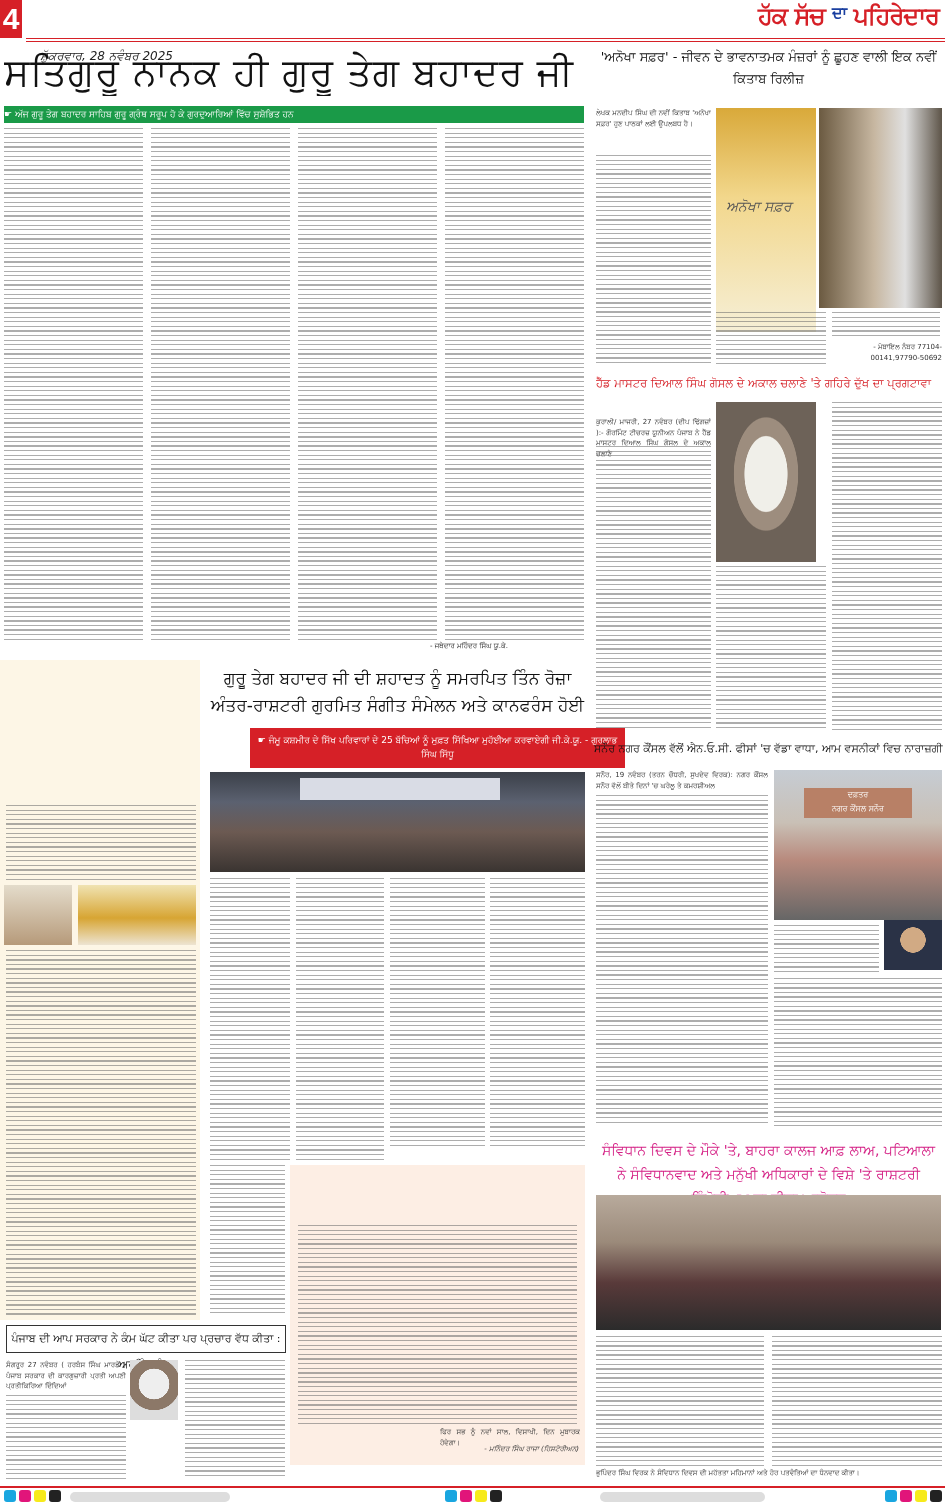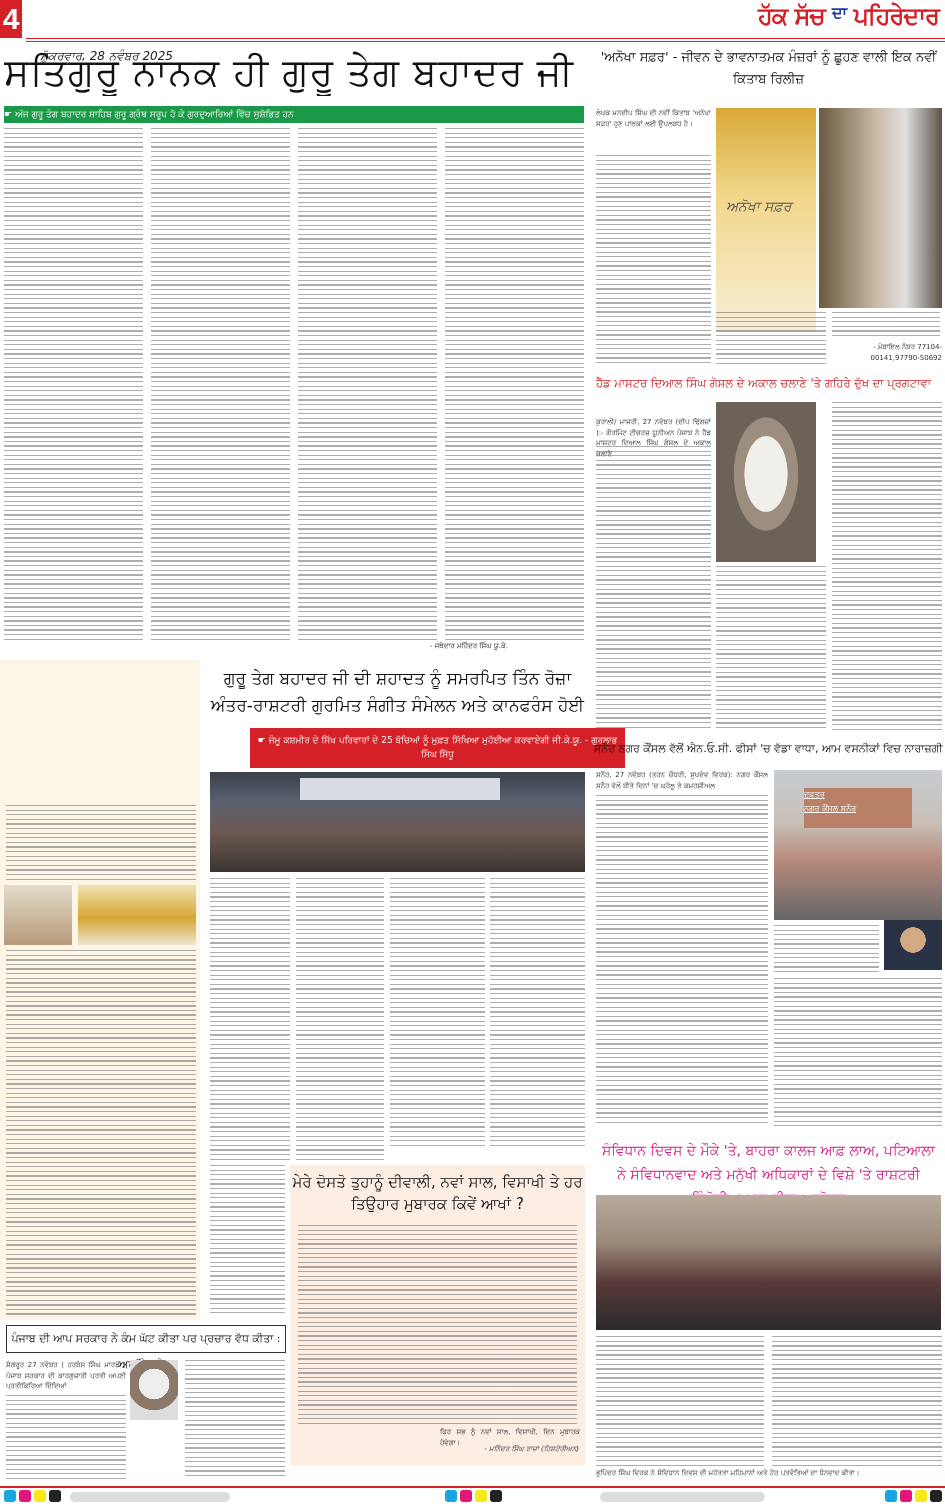--- a/index.html
+++ b/index.html
@@ -50,21 +50,21 @@
   
   .h-book { position: absolute; left: 596px; top: 46px; width: 345px; font: 13px/22px "DejaVu Sans", sans-serif; color: #111; text-align: center; }
   .book-cover { position: absolute; left: 716px; top: 108px; width: 100px; height: 224px; background: linear-gradient(#d9a93a 0,#f2d78c 40%,#f6efd6 100%); }
   .book-cover .t { position: absolute; left: 10px; top: 90px; font: italic 14px "DejaVu Sans", sans-serif; color: #555; }
   .book-photo { position: absolute; left: 819px; top: 108px; width: 123px; height: 200px; background: linear-gradient(to right,#6b5a41,#c7b7a1 45%,#e0e0e0 70%,#5d5448); }
 
   .h-dial { position: absolute; left: 596px; top: 372px; width: 345px; font: 11.5px/22px "DejaVu Sans", sans-serif; color: #d62027; white-space: nowrap; overflow: hidden; }
   .photo-dial { position: absolute; left: 716px; top: 402px; width: 100px; height: 160px; background: radial-gradient(ellipse at 50% 45%, #f0efe9 0 30%, #9d8d7e 31% 45%, #6d6258 46%); }
   .h-sanaur { position: absolute; left: 594px; top: 738px; width: 350px; font: 11px/22px "DejaVu Sans", sans-serif; white-space: nowrap; overflow: hidden; }
   .photo-sanaur { position: absolute; left: 774px; top: 770px; width: 168px; height: 150px; background: linear-gradient(to bottom,#c6ccd3 0,#c9c0b6 35%,#b88a7d 60%,#666 100%); }
-  .photo-sanaur .sign { position: absolute; left: 30px; top: 18px; width: 108px; height: 40px; background: #b88066; color: #fff; font: 8px/14px "DejaVu Sans", sans-serif; text-align: left; text-decoration: underline; }
+  .photo-sanaur .sign { position: absolute; left: 30px; top: 18px; width: 108px; height: 30px; background: #b88066; color: #fff; font: 8px/14px "DejaVu Sans", sans-serif; text-align: center; }
   .photo-sanaur-2 { position: absolute; left: 884px; top: 920px; width: 58px; height: 50px; background: radial-gradient(circle at 50% 40%, #d1aa84 0 30%, #2a3246 31%); }
   .h-samvidhan { position: absolute; left: 596px; top: 1138px; width: 345px; font: 14px/24px "DejaVu Sans", sans-serif; color: #d41f84; text-align: center; }
   .photo-college { position: absolute; left: 596px; top: 1195px; width: 345px; height: 135px; background: linear-gradient(to bottom,#b8aa9c 0,#9b8a7a 35%,#593a3a 65%,#2b2b2b 100%); }
 
   
   .reg-marks { position: absolute; top: 1490px; height: 14px; display: flex; gap: 3px; }
   .reg-marks span { display: block; width: 12px; height: 12px; border-radius: 3px; }
   .bar-grey { position: absolute; top: 1492px; height: 10px; background: #ddd; border-radius: 5px; }
   .footer-rule { position: absolute; left: 0; right: 0; top: 1486px; height: 2px; background: #d62027; }
 </style>
@@ -103,21 +103,20 @@
 <div class="red-strip">☛ ਜੰਮੂ ਕਸ਼ਮੀਰ ਦੇ ਸਿੱਖ ਪਰਿਵਾਰਾਂ ਦੇ 25 ਬੱਚਿਆਂ ਨੂੰ ਮੁਫ਼ਤ ਸਿੱਖਿਆ ਮੁਹੱਈਆ ਕਰਵਾਏਗੀ ਜੀ.ਕੇ.ਯੂ. - ਗੁਰਲਾਭ ਸਿੰਘ ਸਿੱਧੂ</div>
 <div class="photo-event">
     <div class="banner"></div>
   </div>
 <div class="lines" style="left:210px;top:878px;width:80px;height:282px;"></div>
 <div class="lines" style="left:296px;top:878px;width:88px;height:282px;"></div>
 <div class="lines" style="left:390px;top:878px;width:95px;height:270px;"></div>
 <div class="lines" style="left:490px;top:878px;width:95px;height:270px;"></div>
 
 <div class="box-fest">
-  <h2 class="h">ਮੇਰੇ ਦੋਸਤੋ ਤੁਹਾਨੂੰ ਦੀਵਾਲੀ, ਨਵਾਂ ਸਾਲ, ਵਿਸਾਖੀ ਤੇ ਹਰ ਤਿਉਹਾਰ ਮੁਬਾਰਕ ਕਿਵੇਂ ਆਖਾਂ ?</h2>
   <div class="lines" style="left:8px;top:60px;width:279px;height:200px;"></div>
   <div class="col-text" style="position:absolute;left:150px;top:262px;width:140px;height:20px;">ਫਿਰ ਸਭ ਨੂੰ ਨਵਾਂ ਸਾਲ, ਵਿਸਾਖੀ, ਦਿਨ ਮੁਬਾਰਕ ਹੋਵੇਗਾ।</div>
   <div class="sign">- ਮਨਿੰਦਰ ਸਿੰਘ ਰਾਜਾ (ਹਿਸਟੋਰੀਅਨ)</div>
 </div>
 <div class="lines" style="left:210px;top:1165px;width:75px;height:150px;"></div>
 
 <h2 class="h-arvind">ਪੰਜਾਬ ਦੀ ਆਪ ਸਰਕਾਰ ਨੇ ਕੰਮ ਘੱਟ ਕੀਤਾ ਪਰ ਪ੍ਰਚਾਰ ਵੱਧ ਕੀਤਾ : ਅਰਵਿੰਦ ਖੰਨਾ</h2>
 <div class="col-text" style="position:absolute;left:6px;top:1360px;width:120px;height:32px;">ਸੰਗਰੂਰ 27 ਨਵੰਬਰ ( ਹਰਬੰਸ ਸਿੰਘ ਮਾਰਡੇ ) ਪੰਜਾਬ ਸਰਕਾਰ ਦੀ ਕਾਰਗੁਜ਼ਾਰੀ ਪ੍ਰਤੀ ਅਪਣੀ ਪ੍ਰਤੀਕਿਰਿਆ ਦਿੰਦਿਆਂ</div>
 <div class="lines" style="left:6px;top:1395px;width:120px;height:85px;"></div>
 <div class="photo-arvind"></div>
@@ -135,21 +134,21 @@
 <div class="col-text" style="position:absolute;left:832px;top:342px;width:110px;height:24px;text-align:right;">- ਮੋਬਾਇਲ ਨੰਬਰ 77104-00141,97790-50692</div>
 
 <h2 class="h-dial">ਹੈੱਡ ਮਾਸਟਰ ਦਿਆਲ ਸਿੰਘ ਗੋਸਲ ਦੇ ਅਕਾਲ ਚਲਾਣੇ 'ਤੇ ਗਹਿਰੇ ਦੁੱਖ ਦਾ ਪ੍ਰਗਟਾਵਾ</h2>
 <div class="col-text" style="position:absolute;left:596px;top:402px;width:115px;height:42px;margin-top:15px;">ਕੁਰਾਲੀ/ ਮਾਜਰੀ, 27 ਨਵੰਬਰ (ਦੀਪ ਢਿੱਗਜ਼ਾਂ ):- ਗੌਰਮਿੰਟ ਟੀਚਰਜ਼ ਯੂਨੀਅਨ ਪੰਜਾਬ ਨੇ ਹੈੱਡ ਮਾਸਟਰ ਦਿਆਲ ਸਿੰਘ ਗੋਸਲ ਦੇ ਅਕਾਲ ਚਲਾਣੇ</div>
 <div class="lines" style="left:596px;top:446px;width:115px;height:285px;"></div>
 <div class="photo-dial"></div>
 <div class="lines" style="left:716px;top:566px;width:110px;height:165px;"></div>
 <div class="lines" style="left:832px;top:402px;width:110px;height:330px;"></div>
 
 <h2 class="h-sanaur">ਸਨੌਰ ਨਗਰ ਕੌਂਸਲ ਵੱਲੋਂ ਐਨ.ਓ.ਸੀ. ਫੀਸਾਂ 'ਚ ਵੱਡਾ ਵਾਧਾ, ਆਮ ਵਸਨੀਕਾਂ ਵਿਚ ਨਾਰਾਜ਼ਗੀ ਦੀ ਲਹਿਰ</h2>
-<div class="col-text" style="position:absolute;left:596px;top:770px;width:172px;height:22px;">ਸਨੌਰ, 27 ਨਵੰਬਰ (ਤਰਨ ਚੌਧਰੀ, ਸੁਖਦੇਵ ਵਿਰਕ): ਨਗਰ ਕੌਂਸਲ ਸਨੌਰ ਵੱਲੋਂ ਬੀਤੇ ਦਿਨਾਂ 'ਚ ਘਰੇਲੂ ਤੇ ਕਮਰਸ਼ੀਅਲ</div>
+<div class="col-text" style="position:absolute;left:596px;top:770px;width:172px;height:22px;">ਸਨੌਰ, 19 ਨਵੰਬਰ (ਤਰਨ ਚੌਧਰੀ, ਸੁਖਦੇਵ ਵਿਰਕ): ਨਗਰ ਕੌਂਸਲ ਸਨੌਰ ਵੱਲੋਂ ਬੀਤੇ ਦਿਨਾਂ 'ਚ ਘਰੇਲੂ ਤੇ ਕਮਰਸ਼ੀਅਲ</div>
 <div class="lines" style="left:596px;top:795px;width:172px;height:330px;"></div>
 <div class="photo-sanaur">
   <div class="sign">
     <div>ਦਫ਼ਤਰ</div>
     <div>ਨਗਰ ਕੌਂਸਲ ਸਨੌਰ</div>
   </div>
 </div>
 <div class="lines" style="left:774px;top:925px;width:105px;height:50px;"></div>
 <div class="photo-sanaur-2"></div>
 <div class="lines" style="left:774px;top:978px;width:168px;height:148px;"></div>

